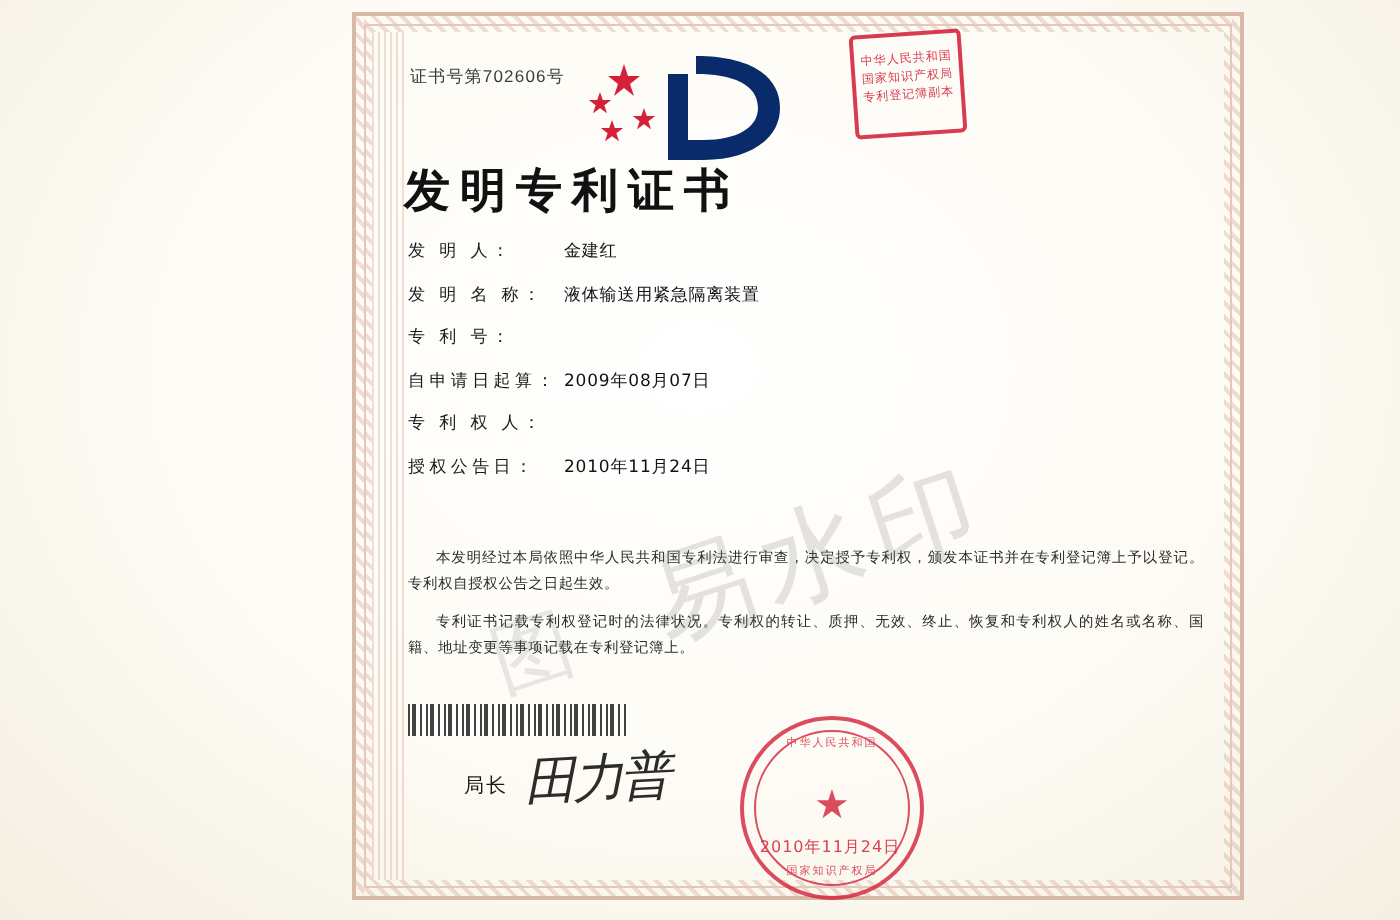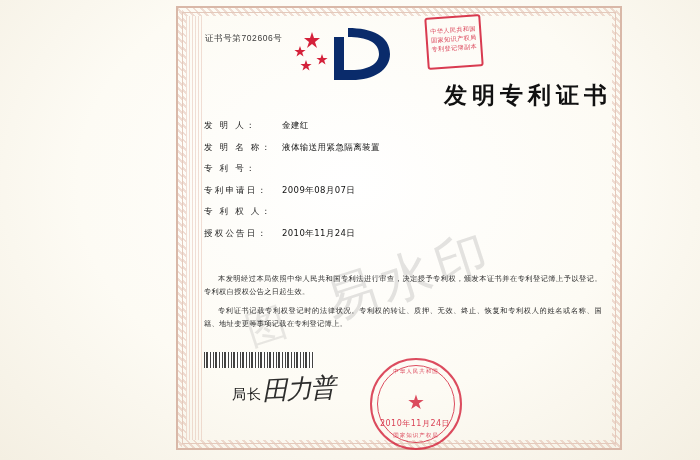--- a/index.html
+++ b/index.html
@@ -119,21 +119,21 @@
     width: 122px;
     height: 60px;
   }
 
   
   .doc-title {
     position: absolute;
     left: 202px;
     top: 80px;
     width: 410px;
-    text-align: right;
+    text-align: left;
     font-size: 23px;
     letter-spacing: 5px;
     color: #111;
     font-family: "DejaVu Sans", "Liberation Sans", sans-serif;
     font-weight: bold;
   }
 
   
   .fields {
     position: absolute;
@@ -193,21 +193,21 @@
       #222 6px 7px,
       #fff 7px 9px);
     opacity: 0.85;
   }
 
   
   .director {
     position: absolute;
     left: 232px;
     top: 386px;
-    font-size: 14px;
+    font-size: 10px;
     color: #1a1a1a;
     letter-spacing: 1px;
   }
   .signature {
     position: absolute;
     left: 262px;
     top: 372px;
     font-size: 26px;
     color: #1b1b1b;
     font-family: "DejaVu Serif", "Liberation Serif", serif;
@@ -353,21 +353,21 @@
       <div class="field-value">金建红</div>
     </div>
     <div class="field-row">
       <div class="field-label">发 明 名 称：</div>
       <div class="field-value">液体输送用紧急隔离装置</div>
     </div>
     <div class="field-row">
       <div class="field-label">专 利 号：</div>
     </div>
     <div class="field-row">
-      <div class="field-label">专利申请日：</div>
+      <div class="field-label">自申请日起算：</div>
       <div class="field-value">2009年08月07日</div>
     </div>
     <div class="field-row">
       <div class="field-label">专 利 权 人：</div>
     </div>
     <div class="field-row">
       <div class="field-label">授权公告日：</div>
       <div class="field-value">2010年11月24日</div>
     </div>
   </div>

